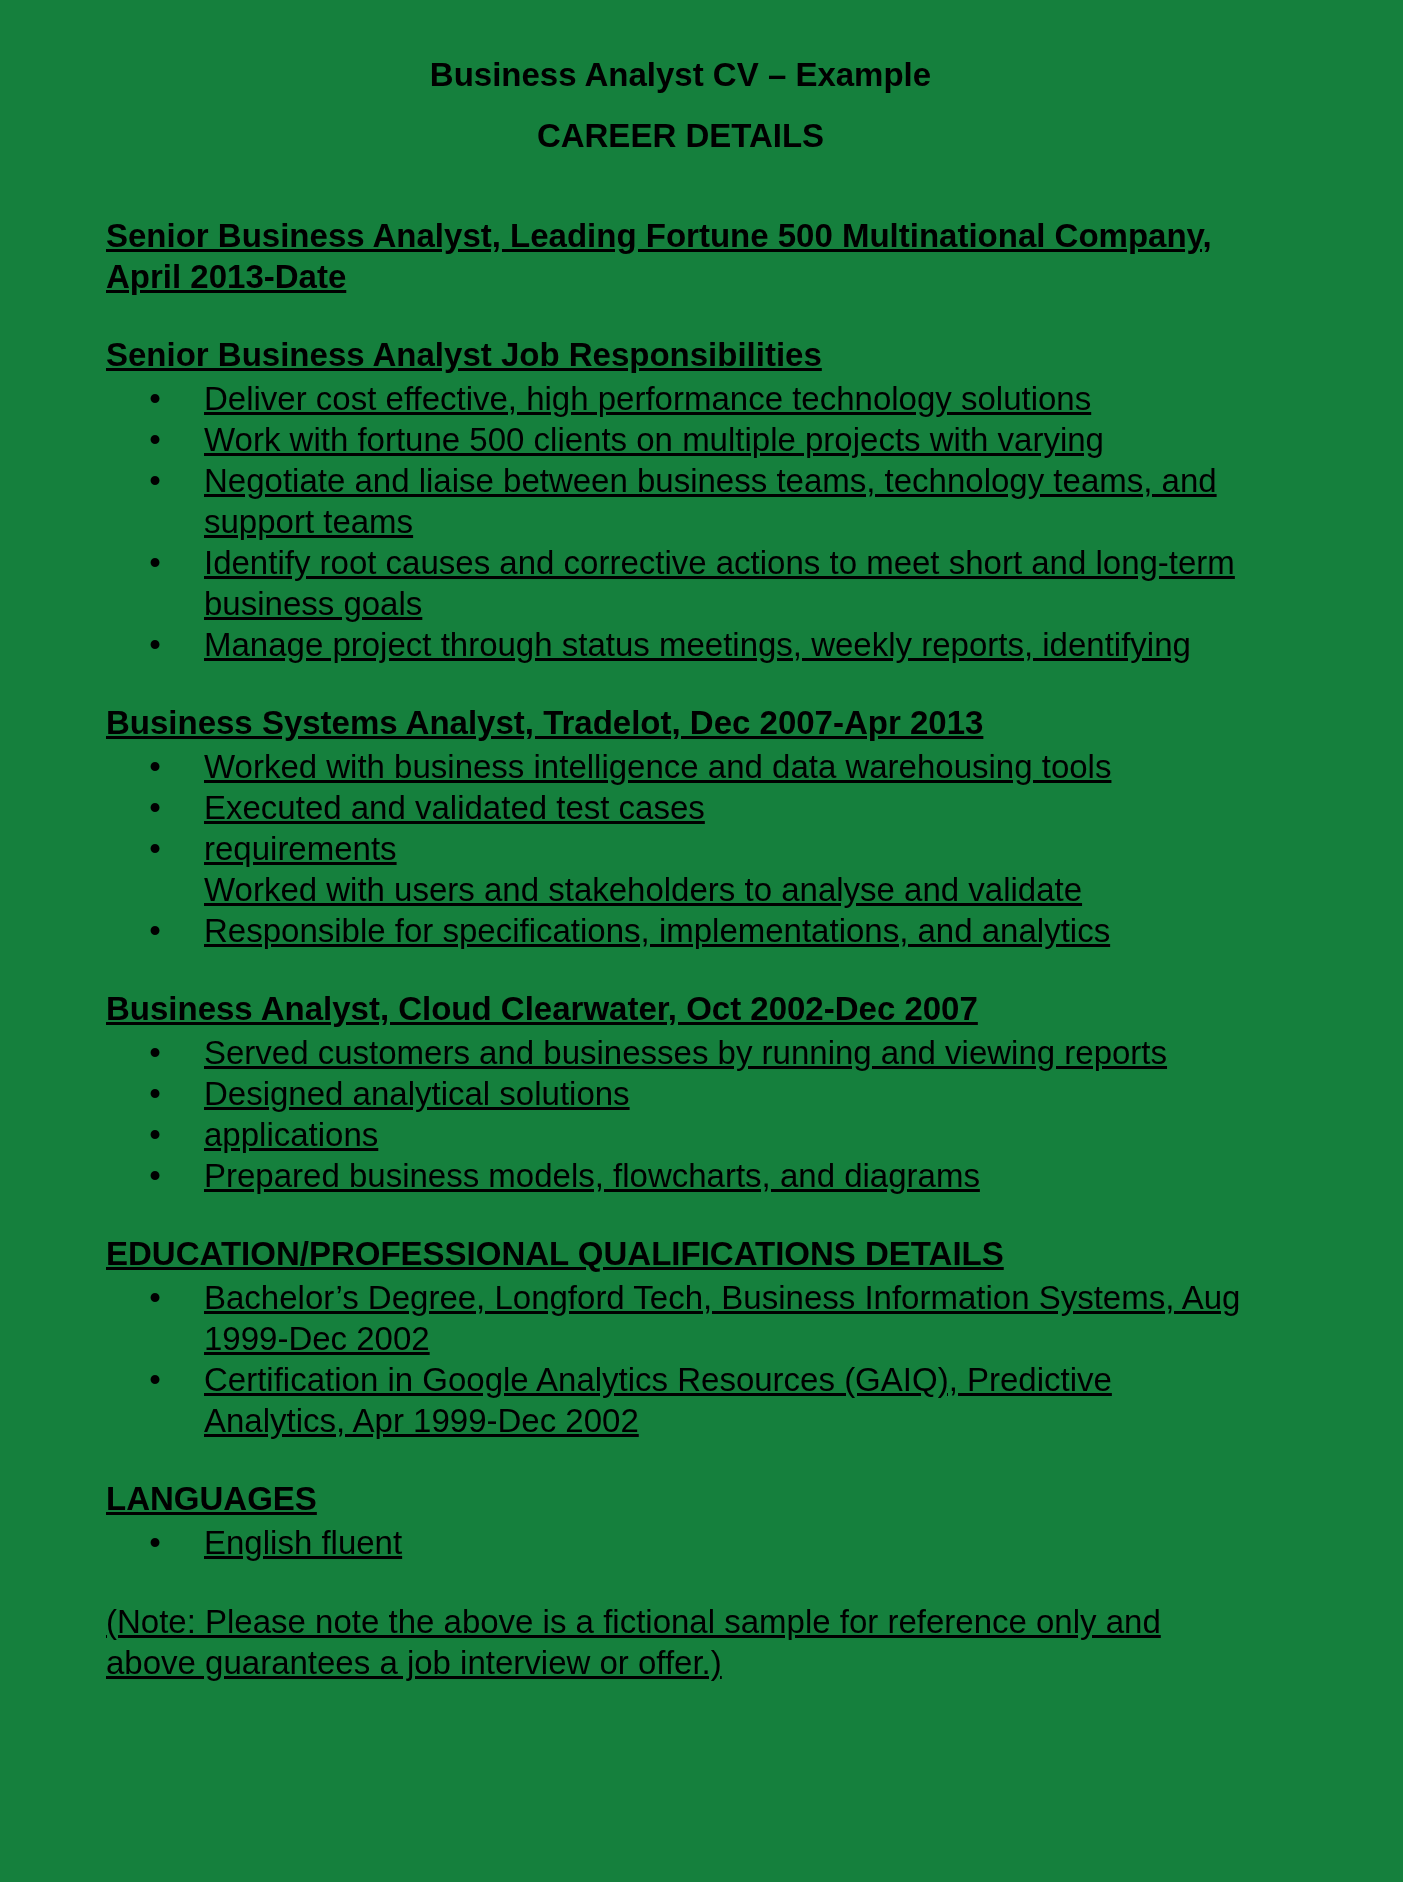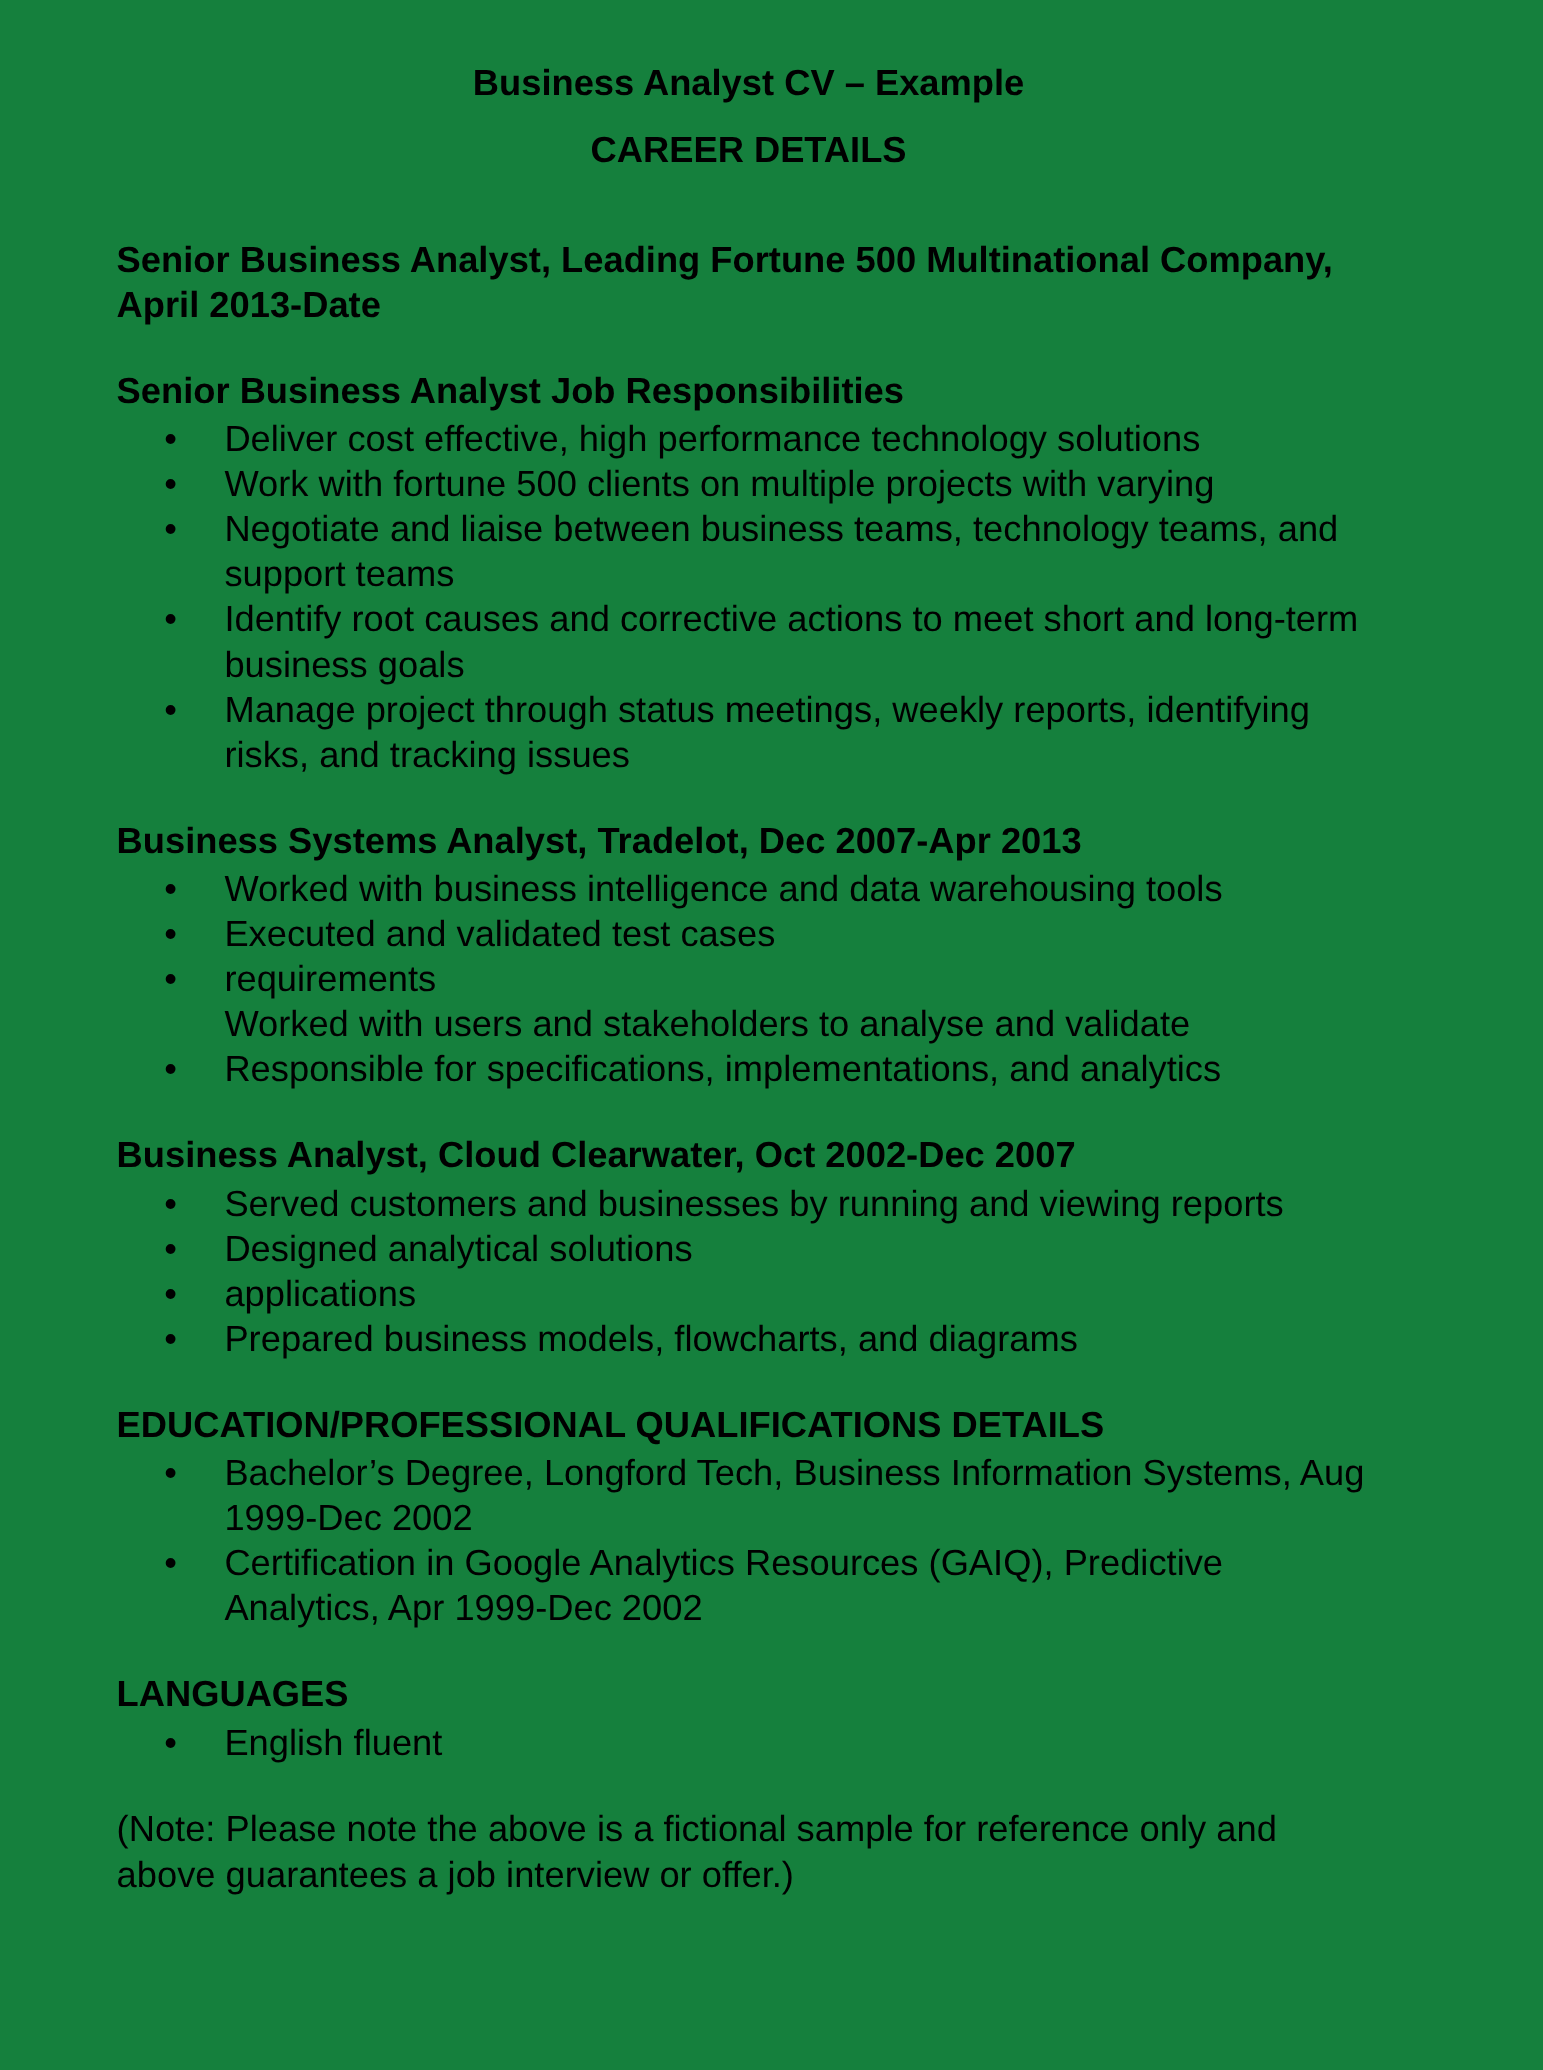--- a/index.html
+++ b/index.html
@@ -9,21 +9,21 @@
     width: 1403px;
     height: 1882px;
     background: #15803d;
     color: #000000;
     font-family: "Liberation Sans", "DejaVu Sans", sans-serif;
     font-size: 33px;
     line-height: 41px;
     padding: 54px 148px 20px 106px;
     overflow: hidden;
   }
-  .ln { display: block; white-space: nowrap; }
+  .ln { display: block; white-space: nowrap; text-decoration: underline; }
   .doc-title, .doc-subtitle {
     font-weight: bold;
     text-align: center;
     white-space: nowrap;
   }
   .doc-subtitle { margin-top: 20px; }
   .sec { margin-top: 37px; }
   .sec-first { margin-top: 59px; }
   .sec-h { font-weight: bold; font-size: 33px; line-height: 41px; }
   .bullets { list-style: none; margin-top: 3px; }
@@ -75,21 +75,20 @@
         <span class="marker">•</span>
         <span class="btext">
           <span class="ln">Identify root causes and corrective actions to meet short and long-term</span>
           <span class="ln">business goals</span>
         </span>
       </li>
       <li class="bullet">
         <span class="marker">•</span>
         <span class="btext">
           <span class="ln">Manage project through status meetings, weekly reports, identifying</span>
-          <span class="ln">risks, and tracking issues</span>
         </span>
       </li>
     </ul>
   </section>
 
   <section class="sec">
     <h2 class="sec-h">
       <span class="ln">Business Systems Analyst, Tradelot, Dec 2007-Apr 2013</span>
     </h2>
     <ul class="bullets">

